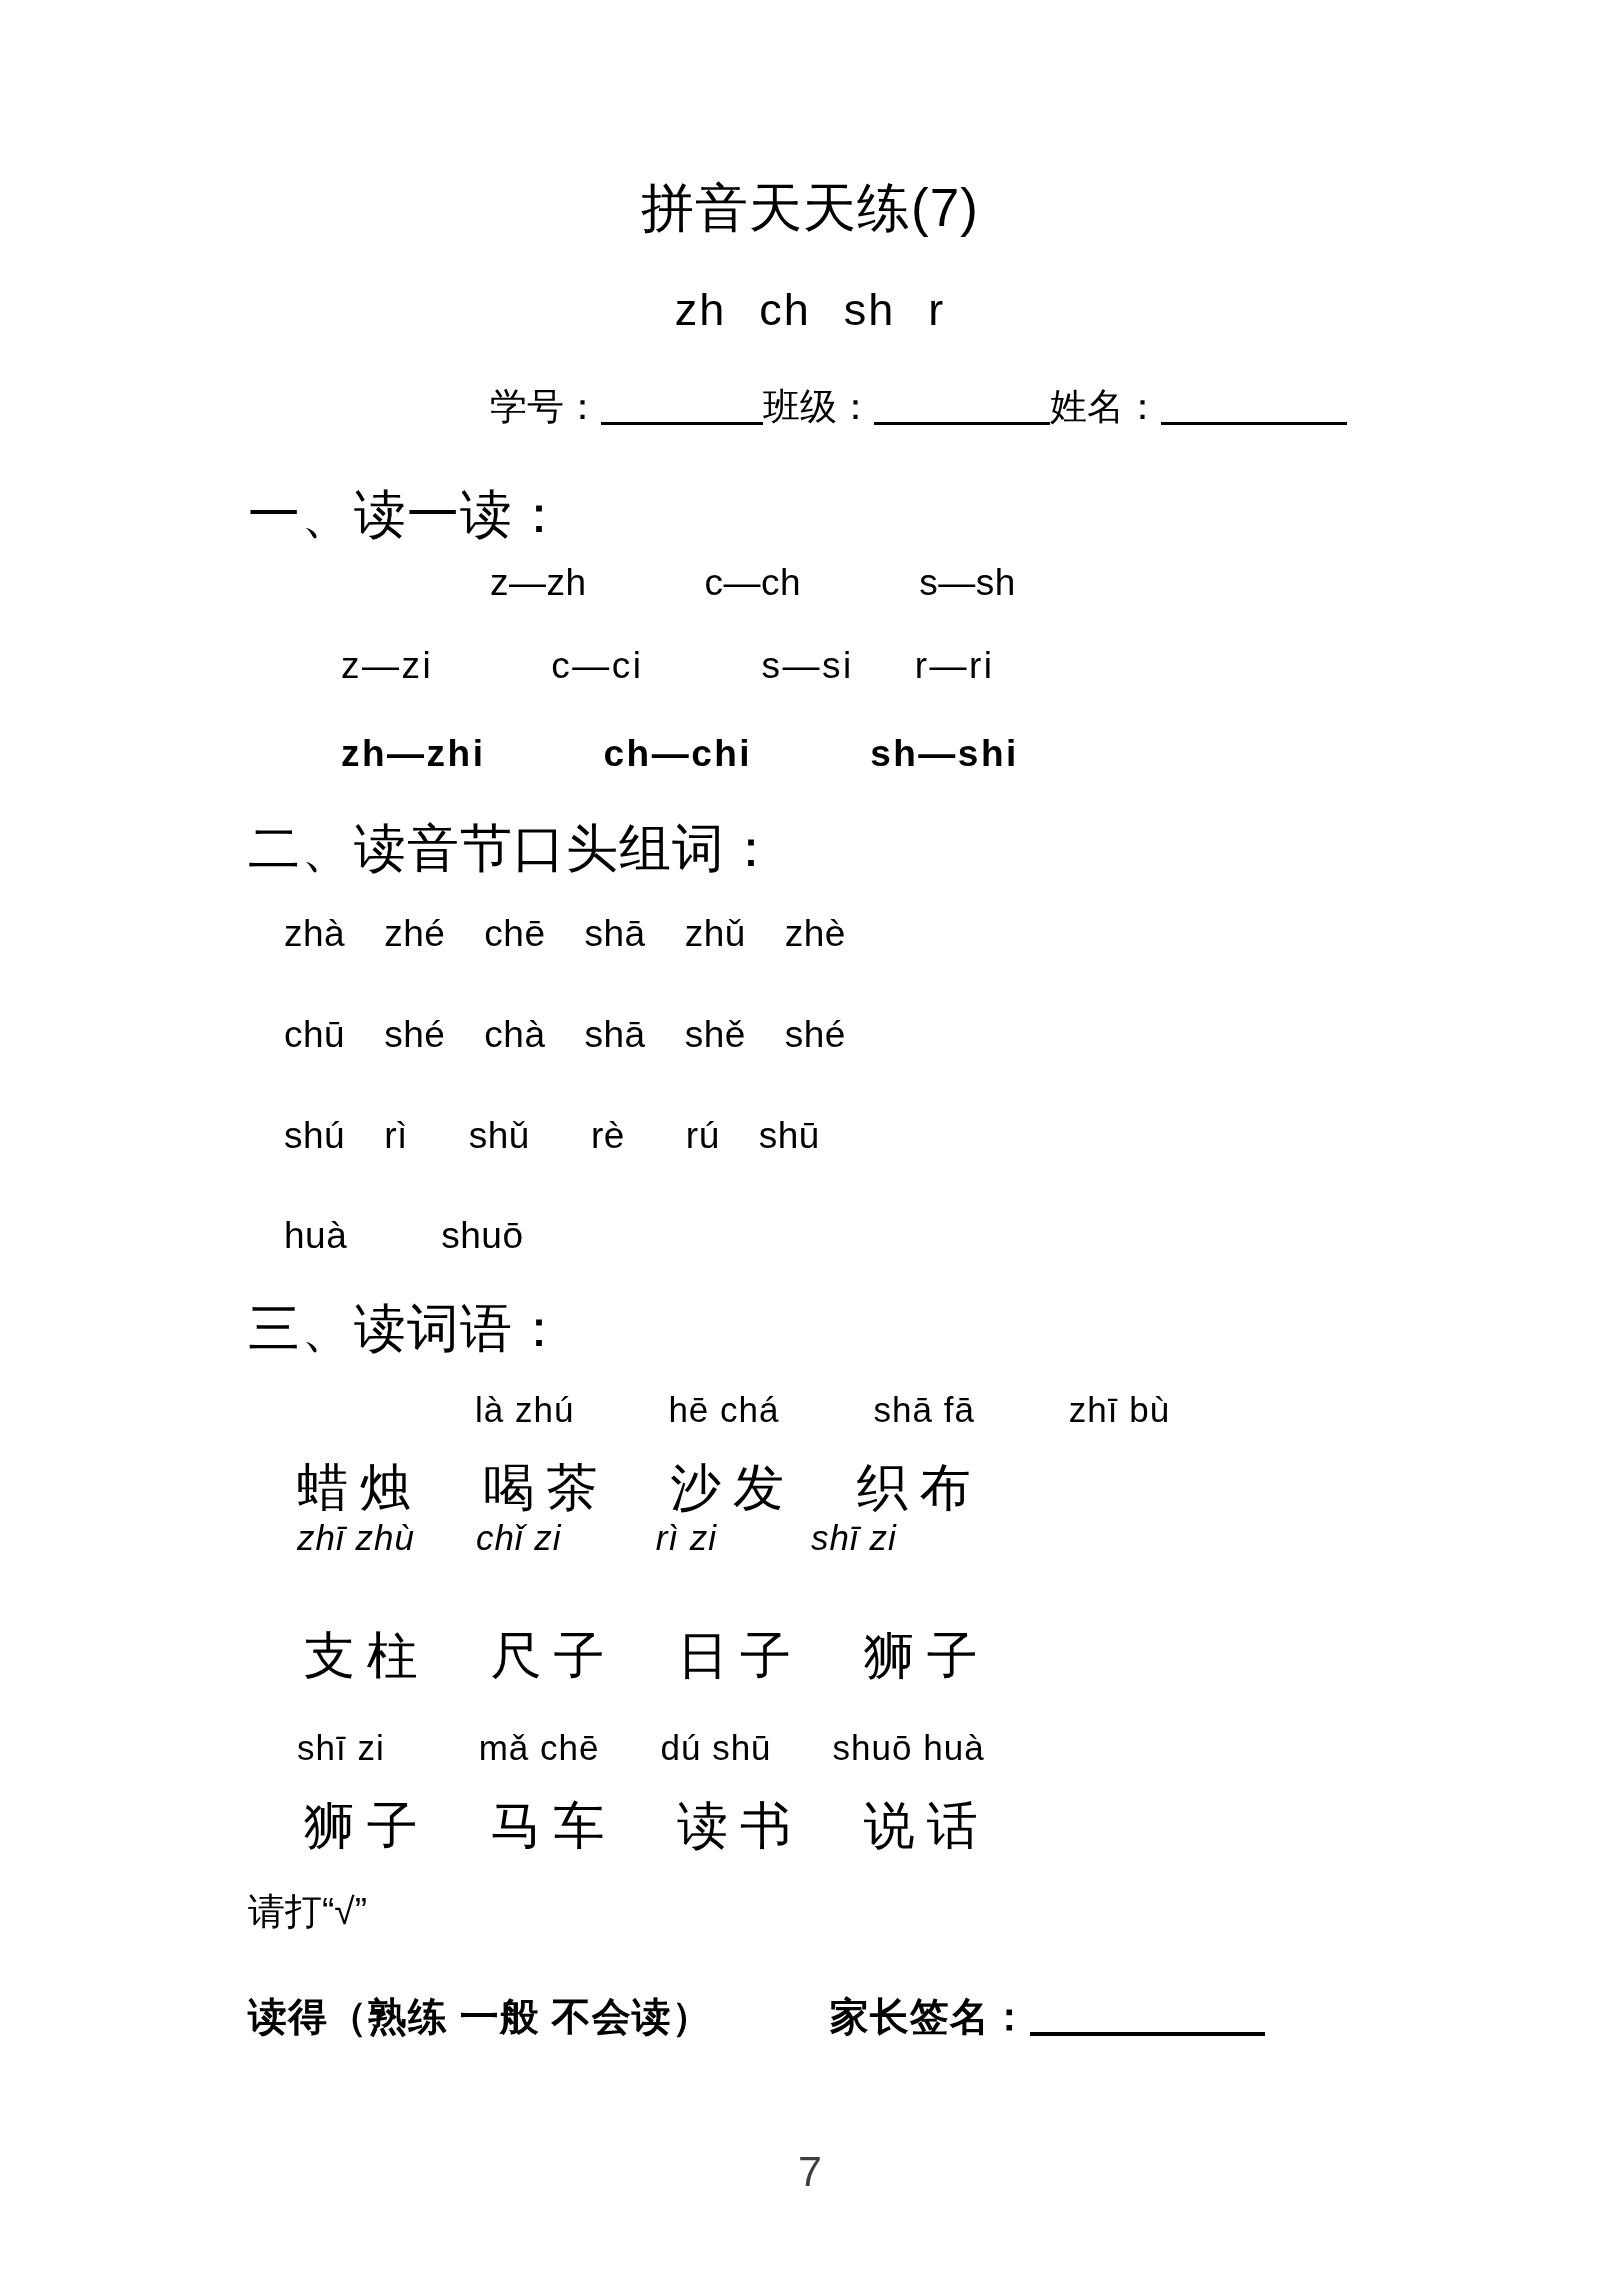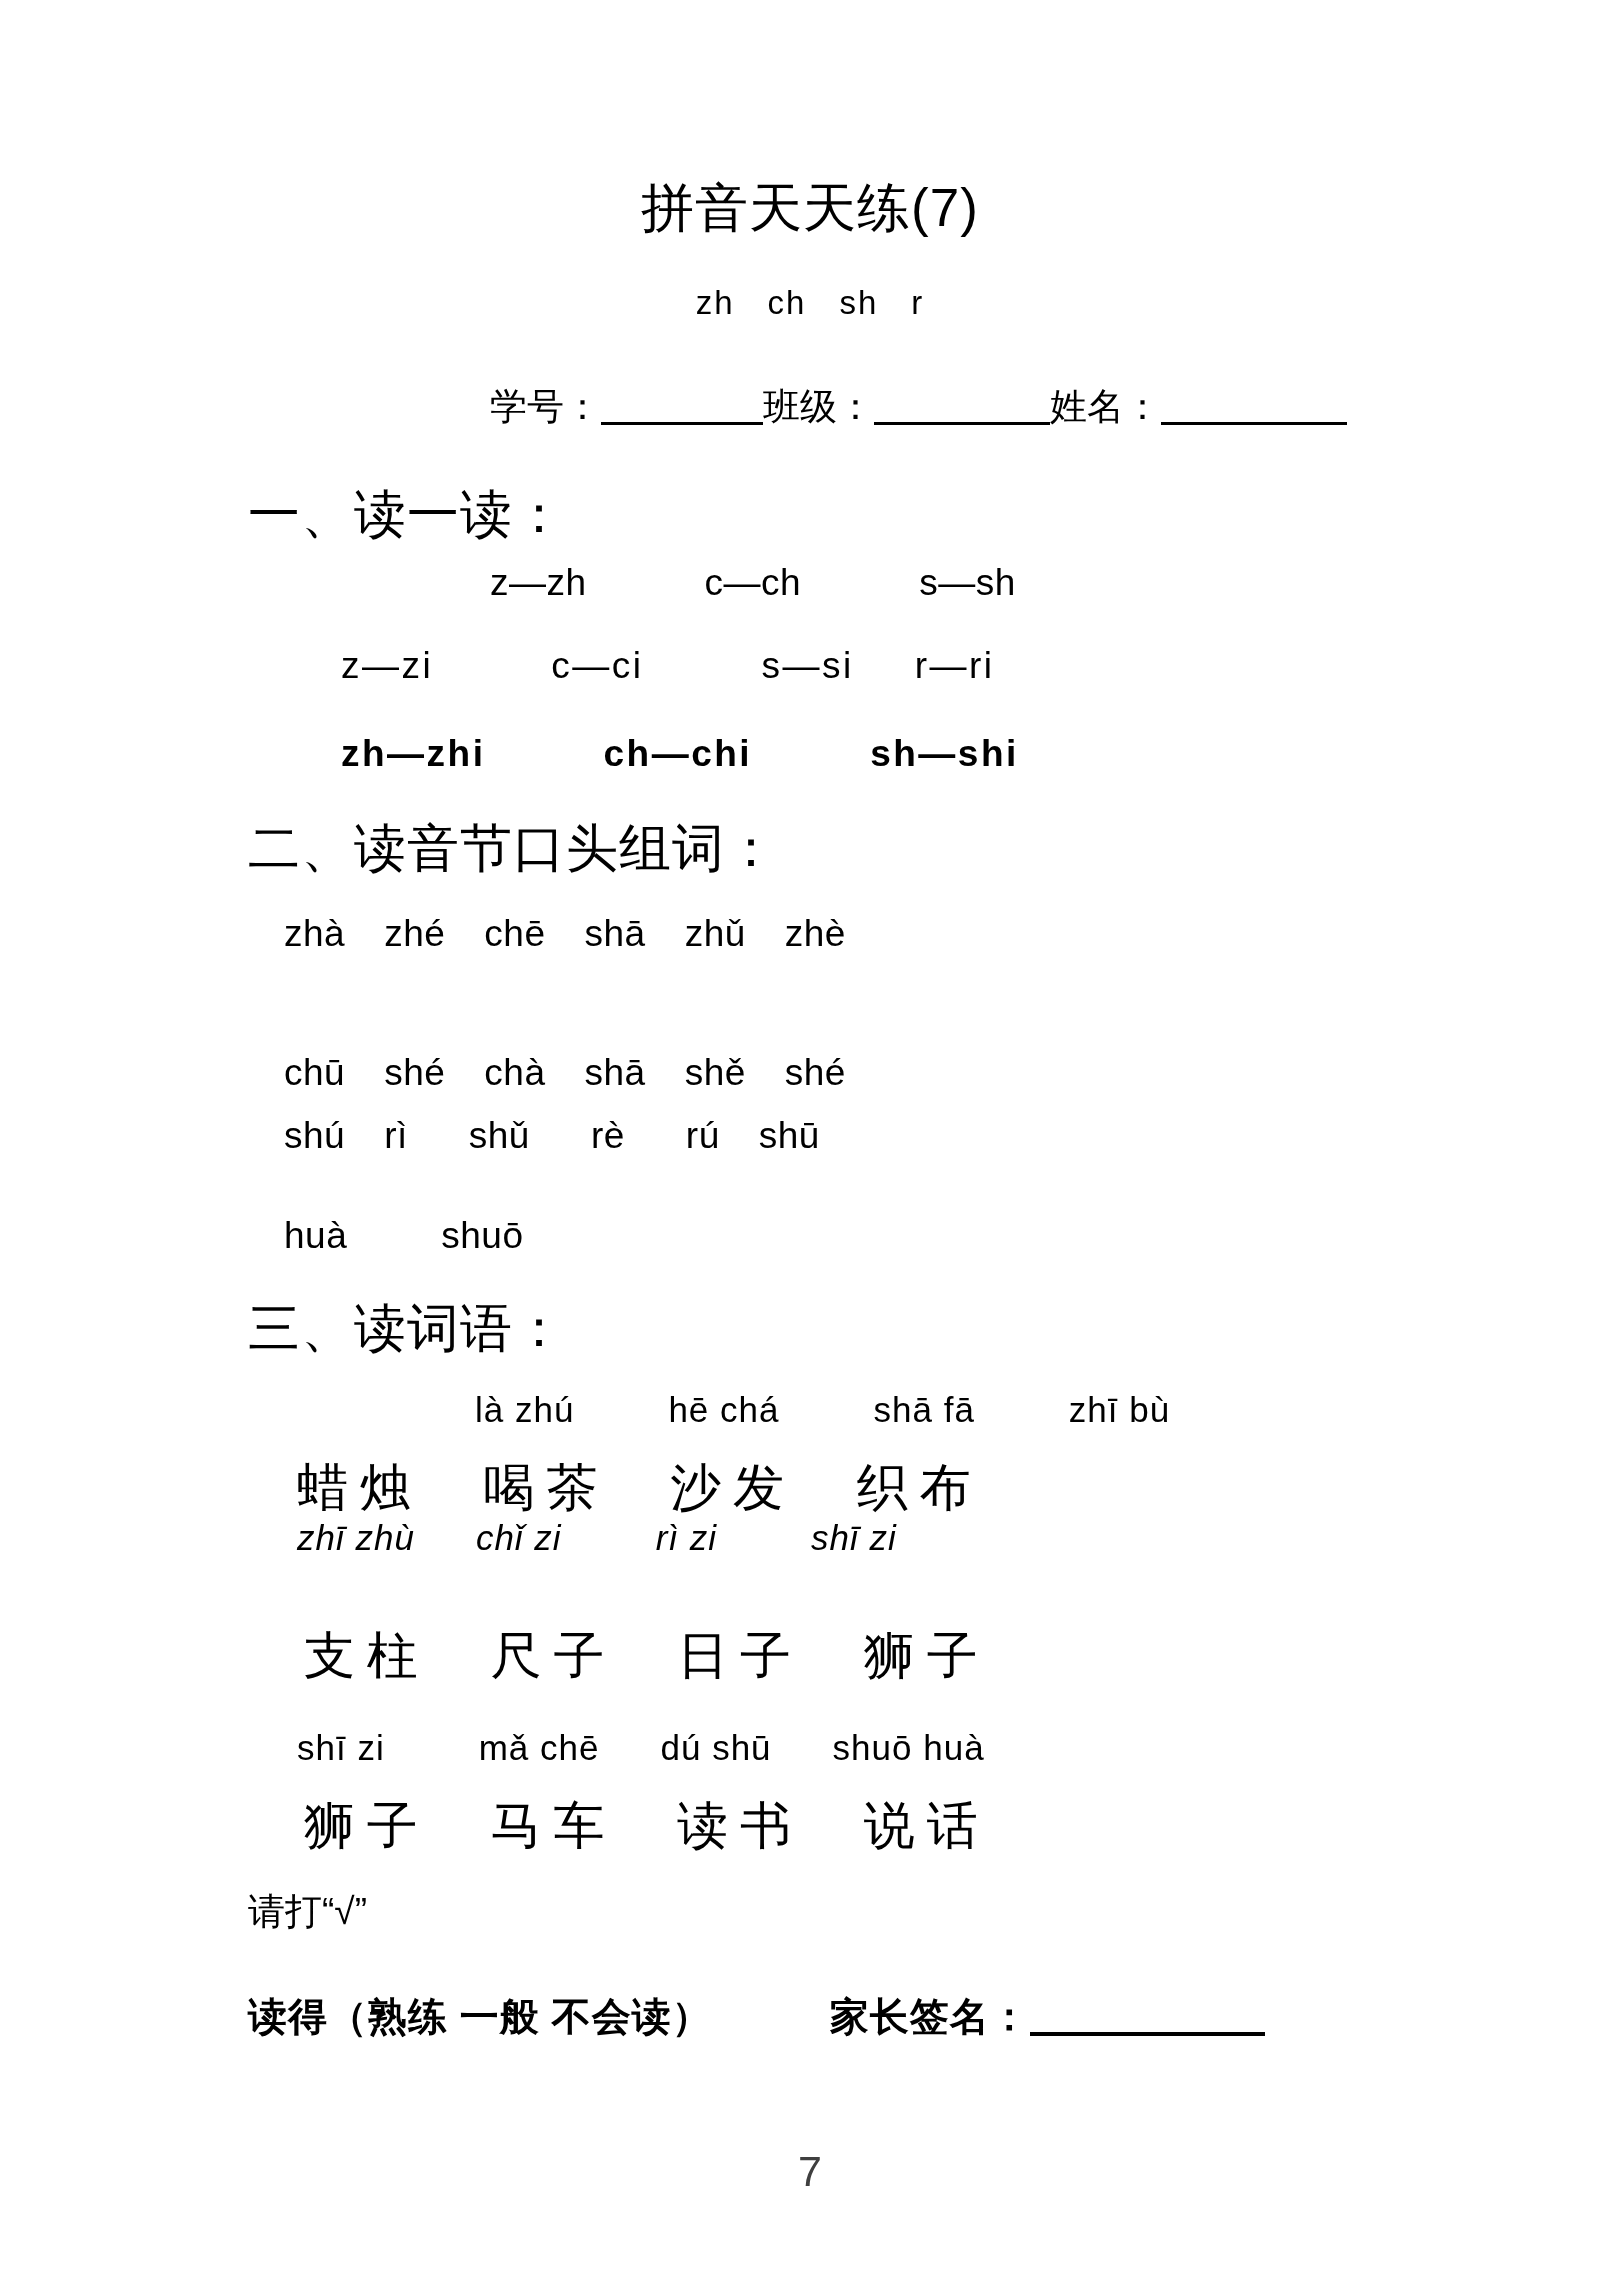--- a/index.html
+++ b/index.html
@@ -32,21 +32,21 @@
     font-size: 53px;
     line-height: 1.1;
     letter-spacing: 1px;
   }
   .subtitle {
     position: absolute;
     left: 0;
     top: 284px;
     width: 1620px;
     text-align: center;
-    font-size: 33px;
+    font-size: 45px;
     letter-spacing: 2px;
   }
   .subtitle .sp { display: inline-block; width: 33px; }
 
   
   .inforow {
     position: absolute;
     left: 490px;
     top: 382px;
     font-size: 37px;
@@ -157,21 +157,21 @@
   <div class="prow sp1" style="left:341px; top:733px;font-weight:bold;">
     <span>zh—zhi</span><span class="gap-xl"></span><span>ch—chi</span><span class="gap-xl"></span><span>sh—shi</span>
   </div>
 
   <div class="heading" style="top:814px;">二、读音节口头组词：</div>
 
   <div class="prow" style="left:284px; top:913px;">
     <span>zhà</span><span class="gap-s"></span><span>zhé</span><span class="gap-s"></span><span>chē</span><span class="gap-s"></span><span>shā</span><span class="gap-s"></span><span>zhǔ</span><span class="gap-s"></span><span>zhè</span>
   </div>
 
-  <div class="prow" style="left:284px; top:1014px;margin-top:38px;">
+  <div class="prow" style="left:284px; top:1014px;">
     <span>chū</span><span class="gap-s"></span><span>shé</span><span class="gap-s"></span><span>chà</span><span class="gap-s"></span><span>shā</span><span class="gap-s"></span><span>shě</span><span class="gap-s"></span><span>shé</span>
   </div>
 
   <div class="prow" style="left:284px; top:1115px;">
     <span>shú</span><span class="gap-s"></span><span>rì</span><span class="gap-m"></span><span>shǔ</span><span class="gap-m"></span><span>rè</span><span class="gap-m"></span><span>rú</span><span class="gap-s"></span><span>shū</span>
   </div>
 
   <div class="prow" style="left:284px; top:1215px;">
     <span>huà</span><span class="gap-l"></span><span>shuō</span>
   </div>

